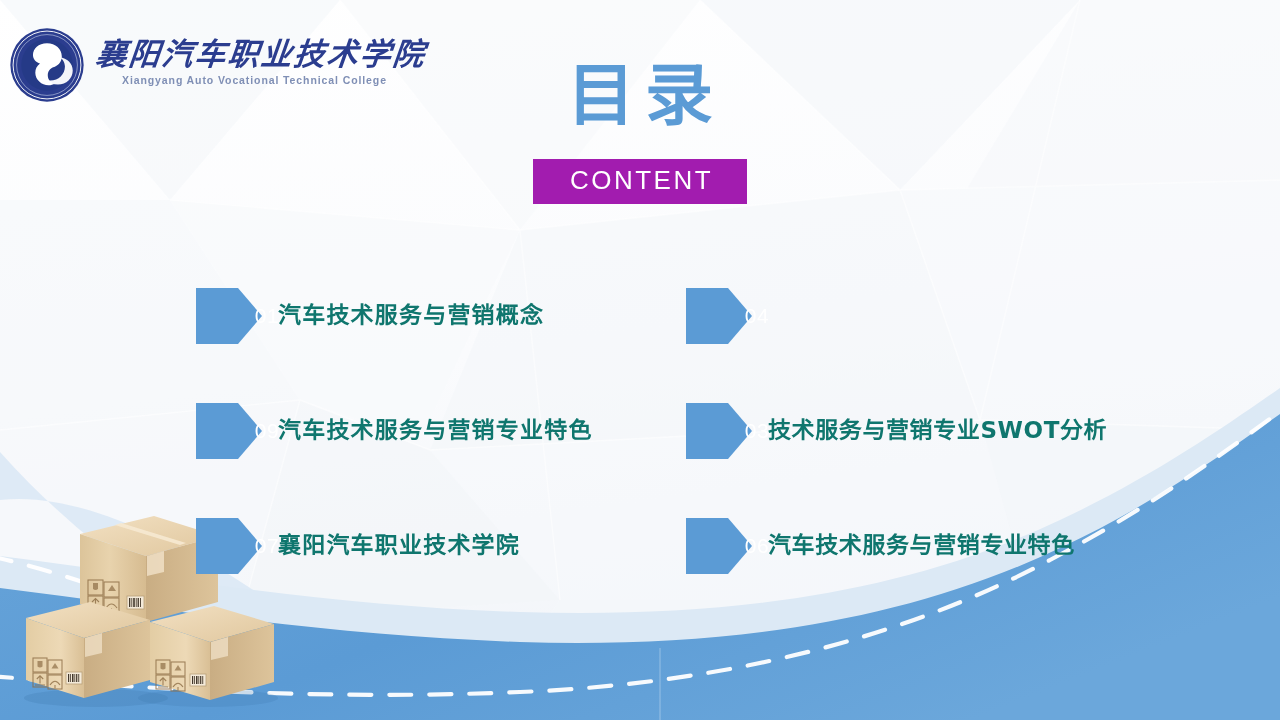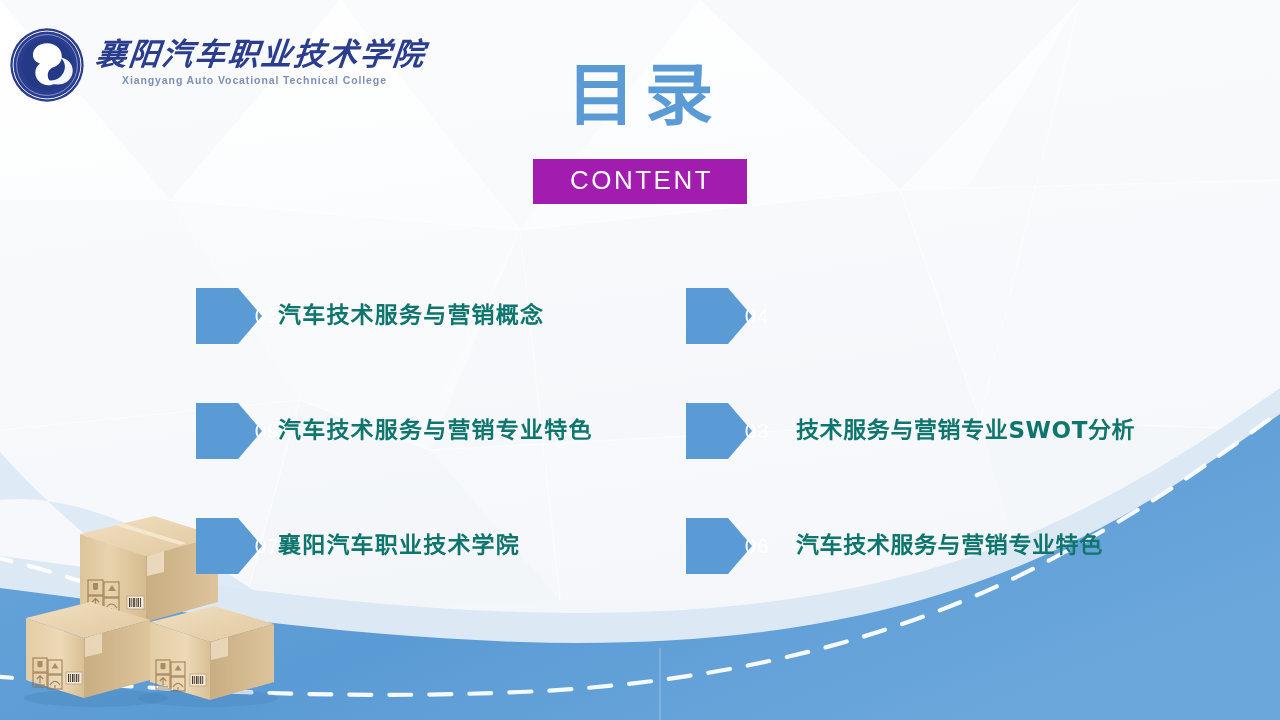--- a/index.html
+++ b/index.html
@@ -151,21 +151,21 @@
   .toc-label {
     font-family: "DejaVu Sans", "Liberation Sans", sans-serif;
     font-size: 23px;
     font-weight: 700;
     color: #0f766e;
     letter-spacing: 1.2px;
     white-space: nowrap;
     line-height: 1.1;
   }
   .toc-item.col-right .toc-label { letter-spacing: 0.6px; }
-  .toc-item.col-right .num-badge { margin-left: 0; padding-left: 28px; }
+  .toc-item.col-right .num-badge { margin-left: 0; }
 
   
   .boxes {
     position: absolute;
     left: 18px;
     top: 492px;
     width: 270px;
     height: 228px;
     z-index: 12;
   }

